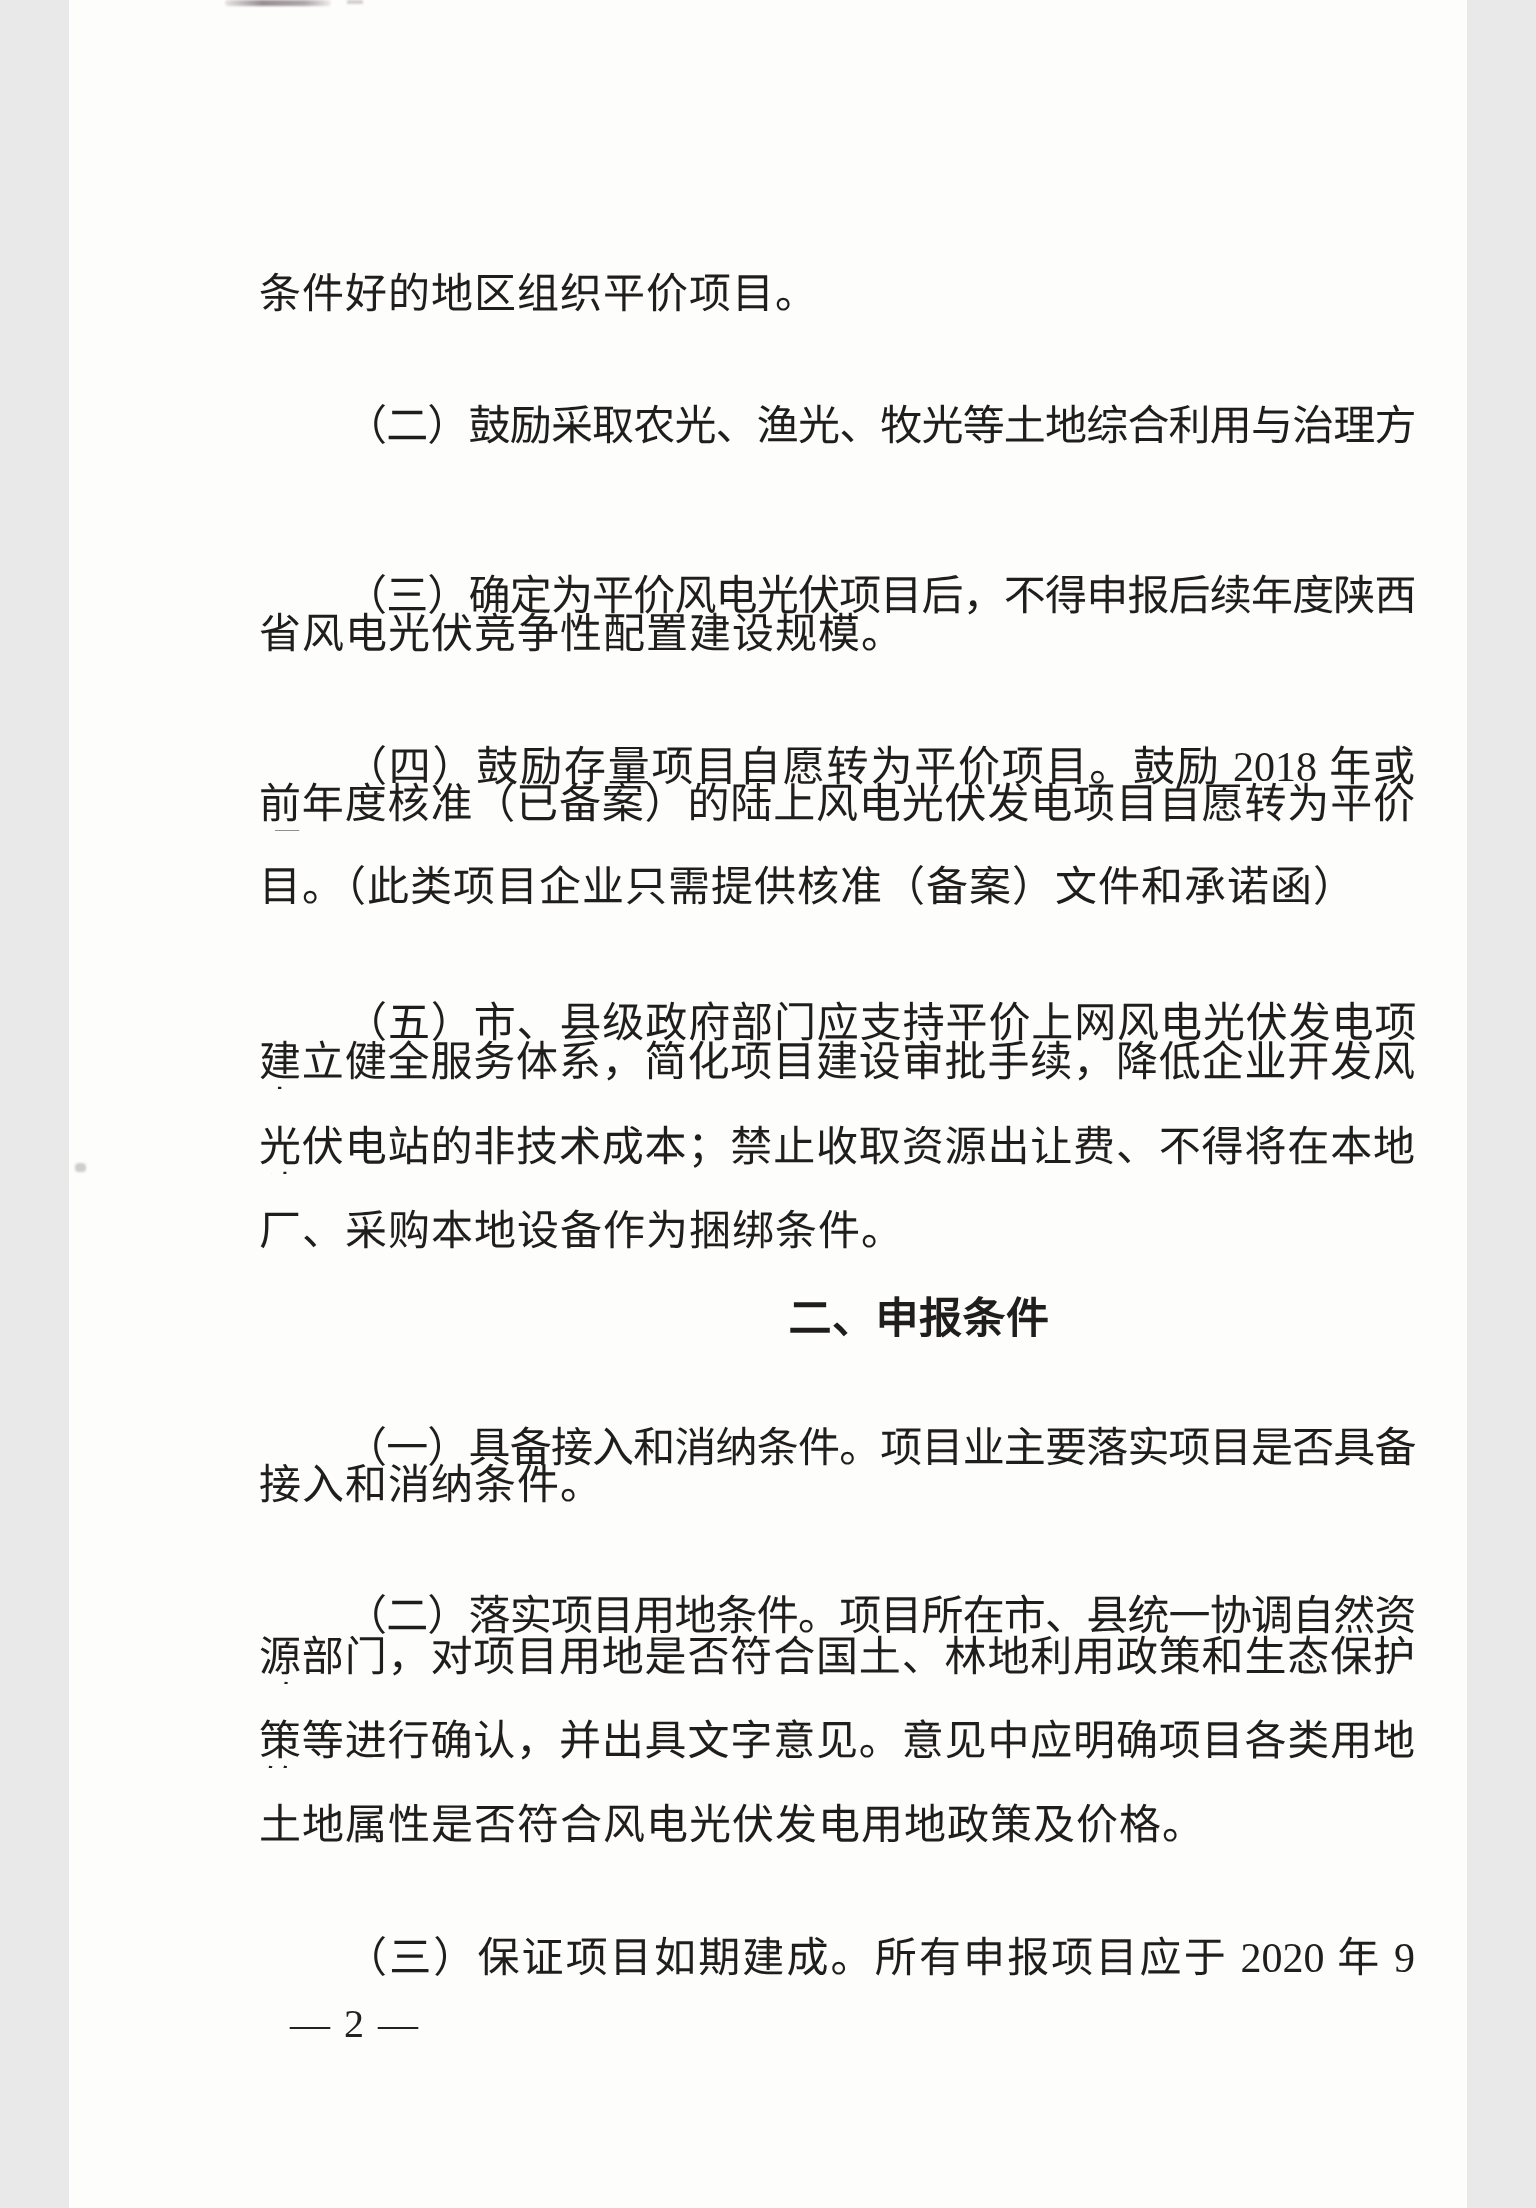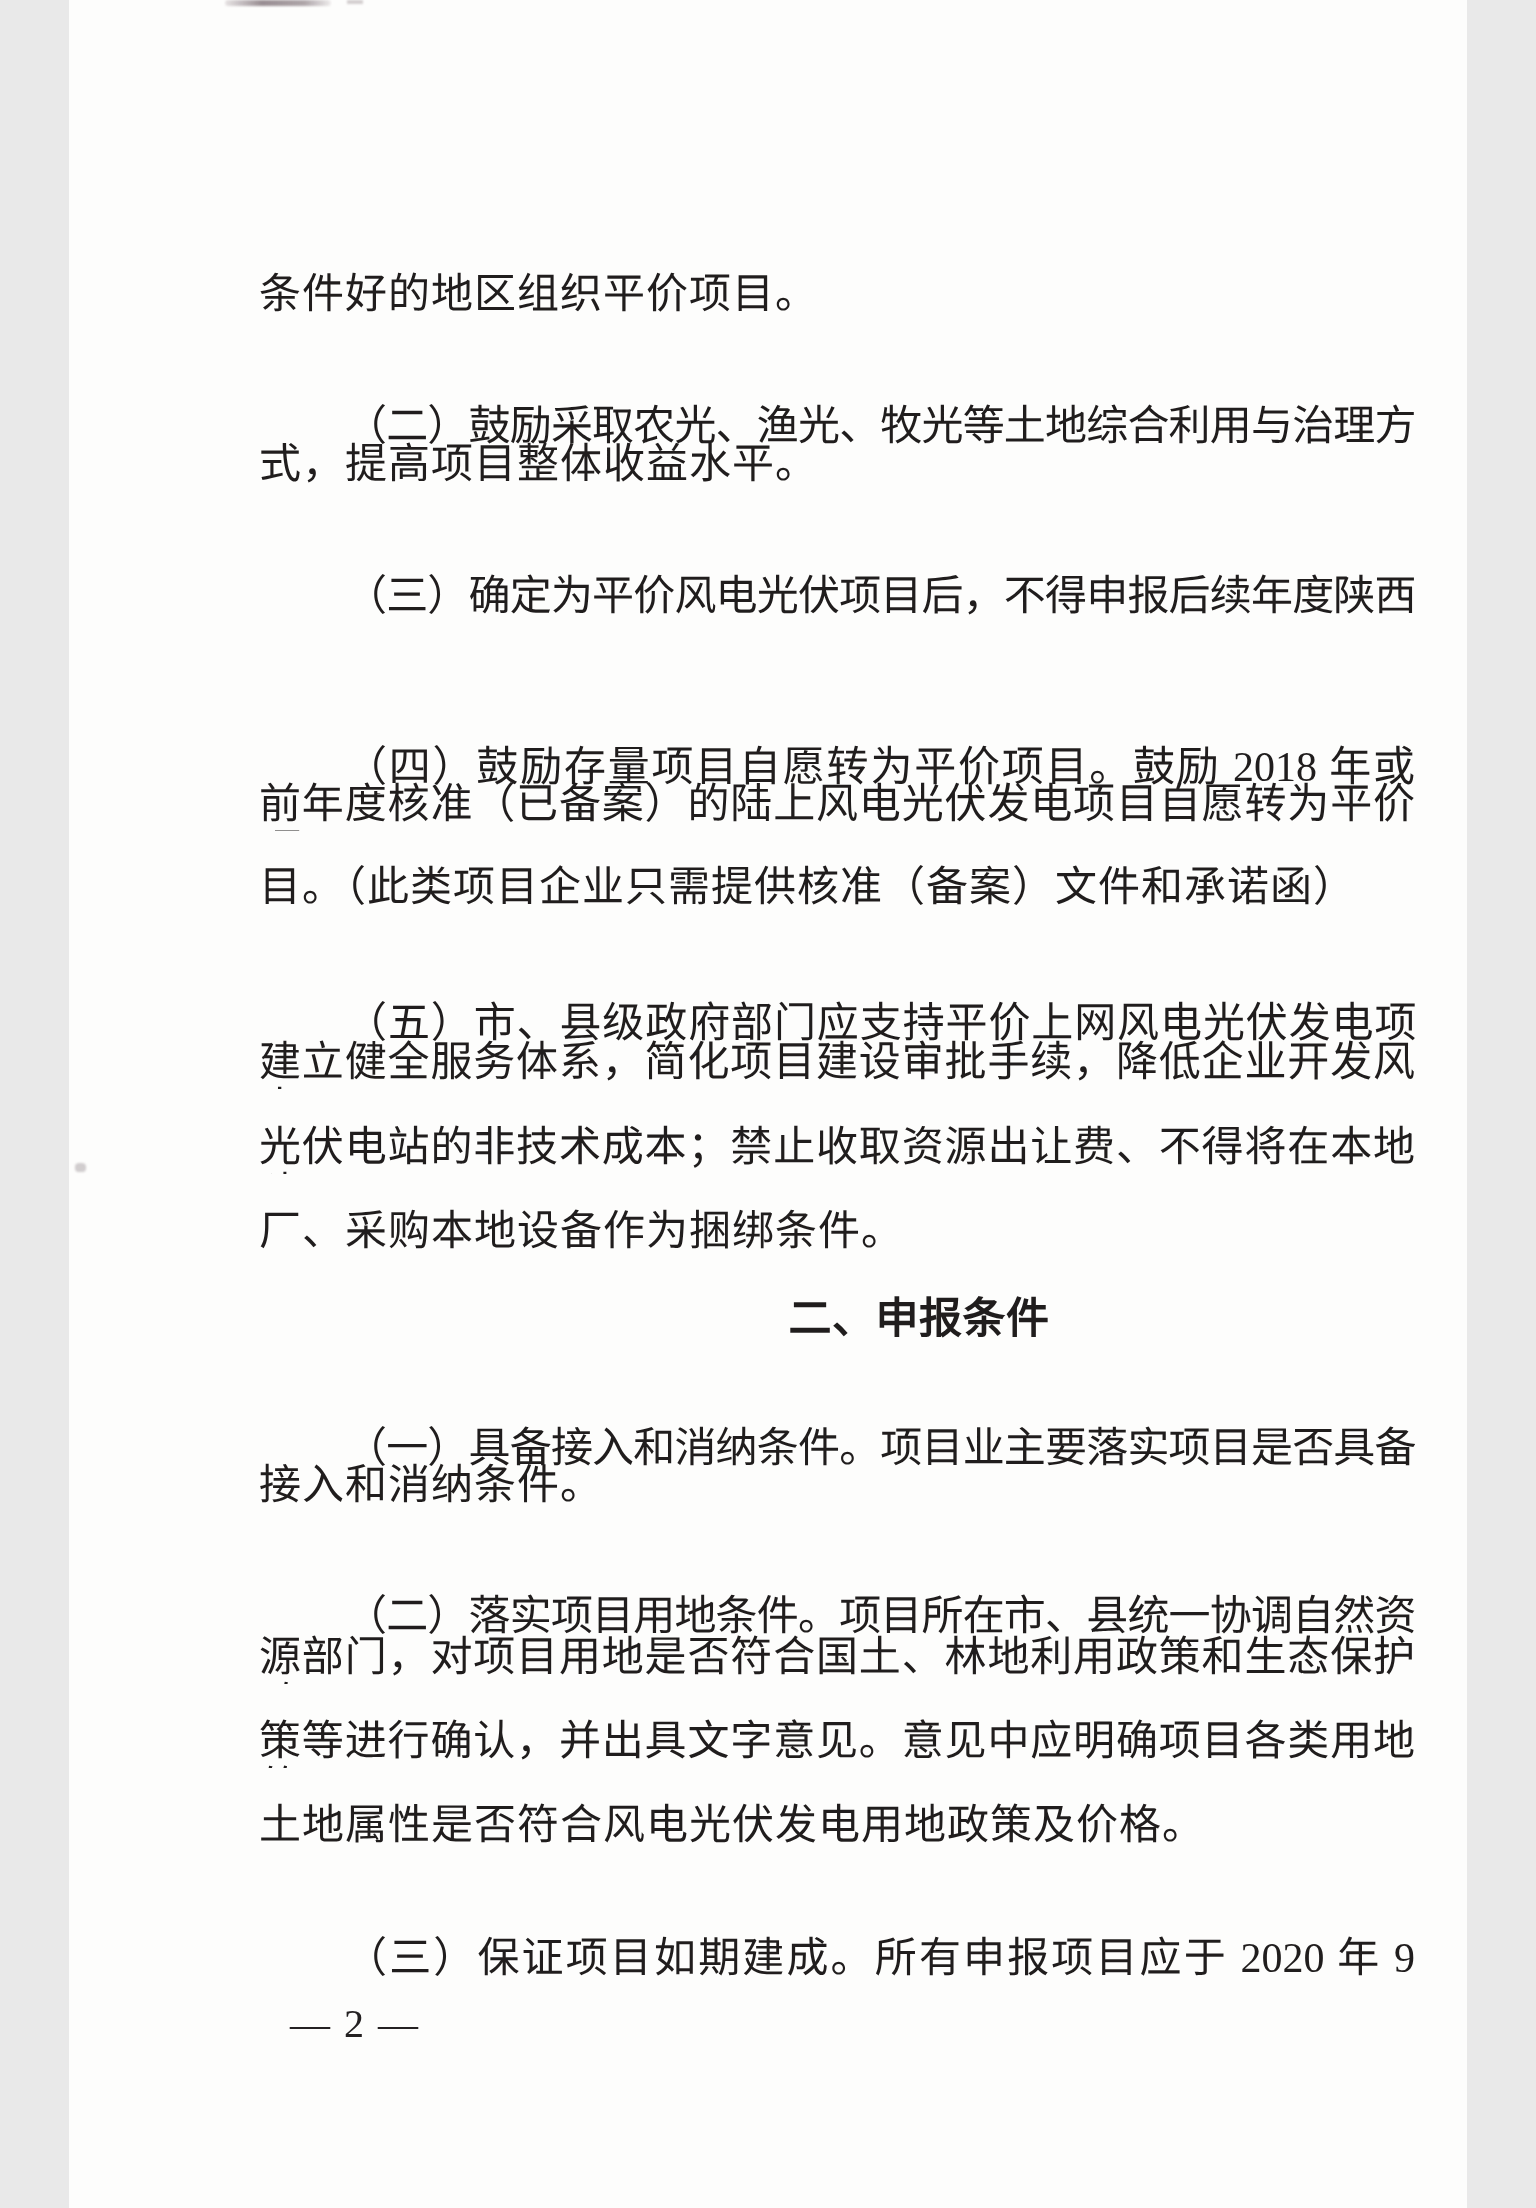--- a/index.html
+++ b/index.html
@@ -112,22 +112,22 @@
 </head>
 <body>
 
 <div class="page">
 
   <div class="smudge-top"></div>
   <div class="smudge-top-2"></div>
 
   <div class="line" style="top:271px">条件好的地区组织平价项目。</div>
   <div class="line just tight indent" style="top:356px">（二）鼓励采取农光、渔光、牧光等土地综合利用与治理方</div>
-  <div class="line" style="top:441px">式，提高项目整体收益水平。</div>
   <div class="line just tight indent" style="top:526px">（三）确定为平价风电光伏项目后，不得申报后续年度陕西</div>
+  <div class="line" style="top:611px">省风电光伏竞争性配置建设规模。</div>
   <div class="line just indent" style="top:697px">（四）鼓励存量项目自愿转为平价项目。鼓励 2018 年或以</div>
   <div class="line just" style="top:781px">前年度核准（已备案）的陆上风电光伏发电项目自愿转为平价项</div>
   <div class="line" style="top:864px">目。（此类项目企业只需提供核准（备案）文件和承诺函）</div>
   <div class="line just tight indent" style="top:953px">（五）市、县级政府部门应支持平价上网风电光伏发电项目，</div>
   <div class="line just" style="top:1039px">建立健全服务体系，简化项目建设审批手续，降低企业开发风电</div>
   <div class="line just" style="top:1124px">光伏电站的非技术成本；禁止收取资源出让费、不得将在本地建</div>
   <div class="line" style="top:1208px">厂、采购本地设备作为捆绑条件。</div>
   <div class="line heading" style="top:1295px">二、申报条件</div>
   <div class="line just tight indent" style="top:1378px">（一）具备接入和消纳条件。项目业主要落实项目是否具备</div>
   <div class="line" style="top:1462px">接入和消纳条件。</div>

